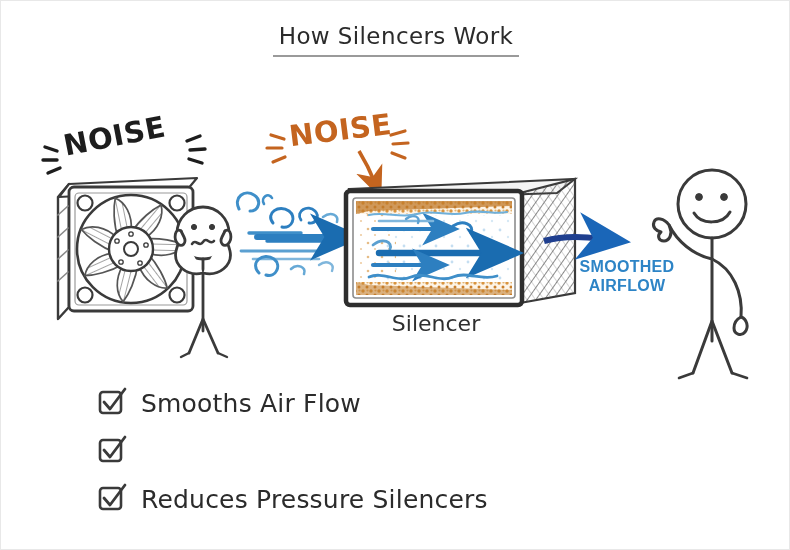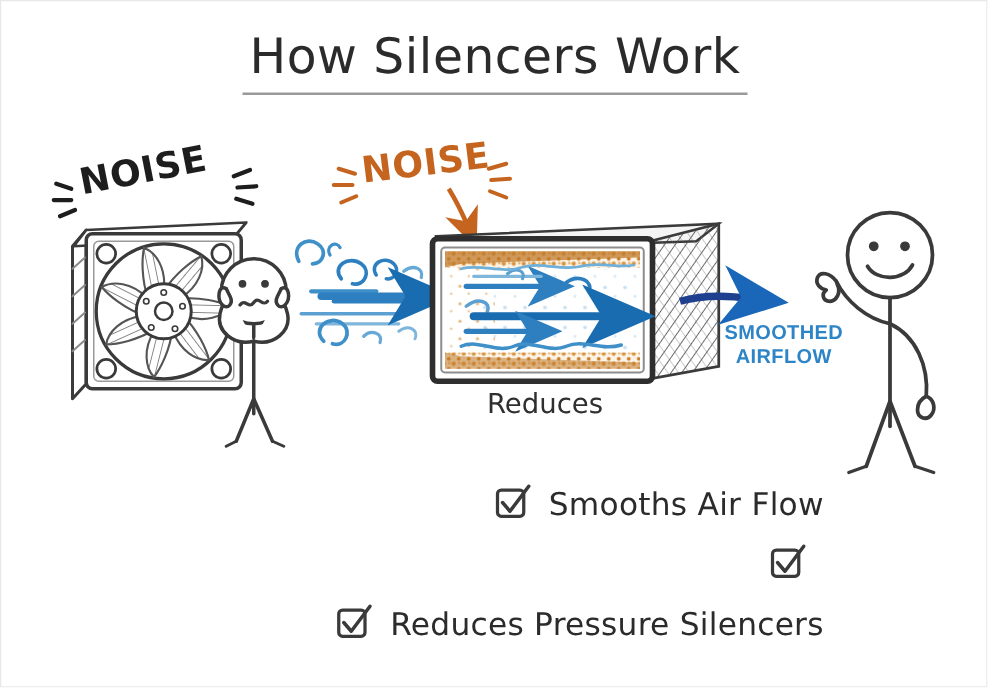--- a/index.html
+++ b/index.html
@@ -22,21 +22,21 @@
   #title-block {
     position: absolute;
     left: 0;
     top: 22px;
     width: 790px;
     text-align: center;
   }
   #page-title {
     display: inline-block;
     font-family: "DejaVu Sans", sans-serif;
-    font-size: 39px;
+    font-size: 23px;
     font-weight: 400;
     letter-spacing: 0.4px;
     color: #2b2b2b;
     padding: 0 6px 6px 6px;
     border-bottom: 2px solid #9a9a9a;
   }
 
   
   #art {
     position: absolute;
@@ -99,21 +99,20 @@
   #checklist {
     position: absolute;
     left: 98px;
     top: 378px;
     width: 560px;
   }
   .check-item {
     display: flex;
     align-items: center;
     height: 48px;
-    justify-content: flex-end;
   }
   .check-box {
     position: relative;
     width: 26px;
     height: 26px;
     flex: 0 0 26px;
     margin-right: 16px;
   }
   .check-item-label {
     font-family: "DejaVu Sans", sans-serif;
@@ -355,21 +354,21 @@
 
   <div class="noise-label" id="noise-fan-label">NOISE</div>
 
   <div class="noise-label" id="noise-inlet-label">NOISE</div>
 
   <div id="smoothed-airflow-label">
     <div>SMOOTHED</div>
     <div>AIRFLOW</div>
   </div>
 
-  <div id="silencer-caption">Reduces</div>
+  <div id="silencer-caption">Silencer</div>
 
   <div id="checklist">
 
     <div class="check-item">
       <span class="check-box">
         <svg viewBox="0 0 30 30" width="30" height="30" style="position:absolute;left:-2px;top:-3px;">
           <rect x="3" y="5" width="21" height="21" rx="3" fill="none" stroke="#3a3a3a" stroke-width="2.6"></rect>
           <path d="M7,15 L13,22 L28,2" fill="none" stroke="#3a3a3a" stroke-width="2.8" stroke-linecap="round" stroke-linejoin="round"></path>
         </svg>
       </span>

